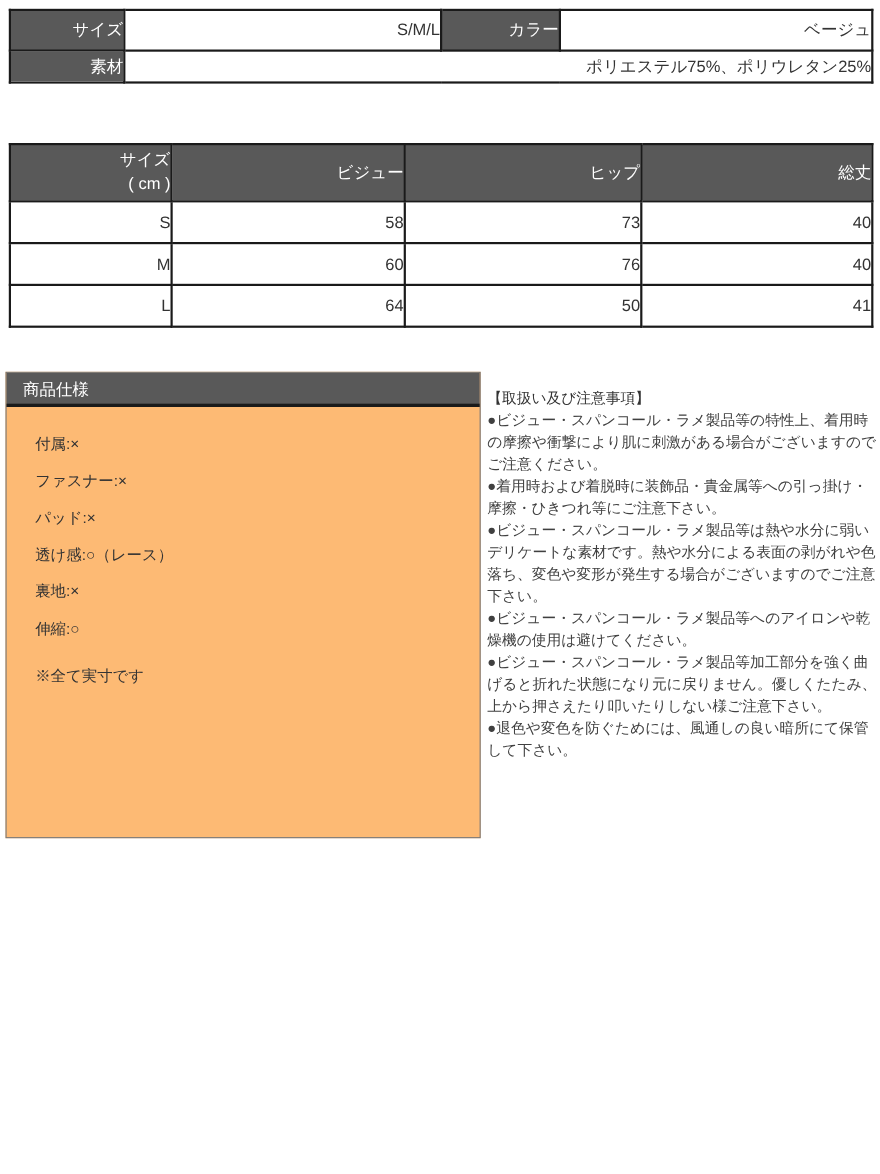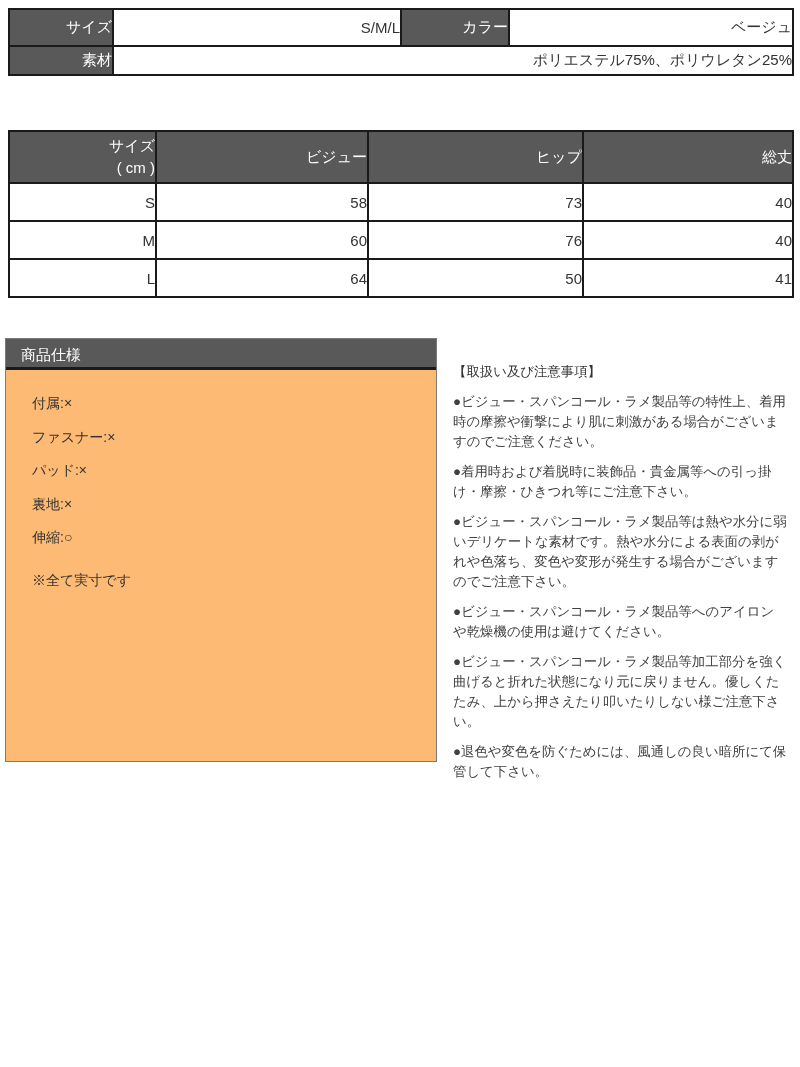--- a/index.html
+++ b/index.html
@@ -47,21 +47,21 @@
   }
   .spec-body { padding:11px 14px; font-size:14px; line-height:21.5px; color:#333; }
   .spec-body p { margin:12px; }
   .spec-note { margin-top:21.5px !important; }
 
   
   .precautions {
     position:absolute; left:443px; top:352px; width:354px;
     font-size:13.4px; line-height:20px; color:#404040;
   }
-  .precautions p { margin:10px; }
+  .precautions p { margin:0; }
   .precautions .p-title { color:#333; }
 </style>
 </head>
 <body>
 
 <div>
 
   <table class="info-table">
     <colgroup>
       <col class="c-label1">
@@ -120,20 +120,21 @@
       </tr>
     </tbody>
   </table>
 
   <div class="spec-box">
     <div class="spec-header">商品仕様</div>
     <div class="spec-body">
       <p>付属:×</p>
       <p>ファスナー:×</p>
       <p>パッド:×</p>
+      <p>透け感:○（レース）</p>
       <p>裏地:×</p>
       <p>伸縮:○</p>
       <p class="spec-note">※全て実寸です</p>
     </div>
   </div>
 
   <div class="precautions">
     <p class="p-title">【取扱い及び注意事項】</p>
     <p>●ビジュー・スパンコール・ラメ製品等の特性上、着用時の摩擦や衝撃により肌に刺激がある場合がございますのでご注意ください。</p>
     <p>●着用時および着脱時に装飾品・貴金属等への引っ掛け・摩擦・ひきつれ等にご注意下さい。</p>

